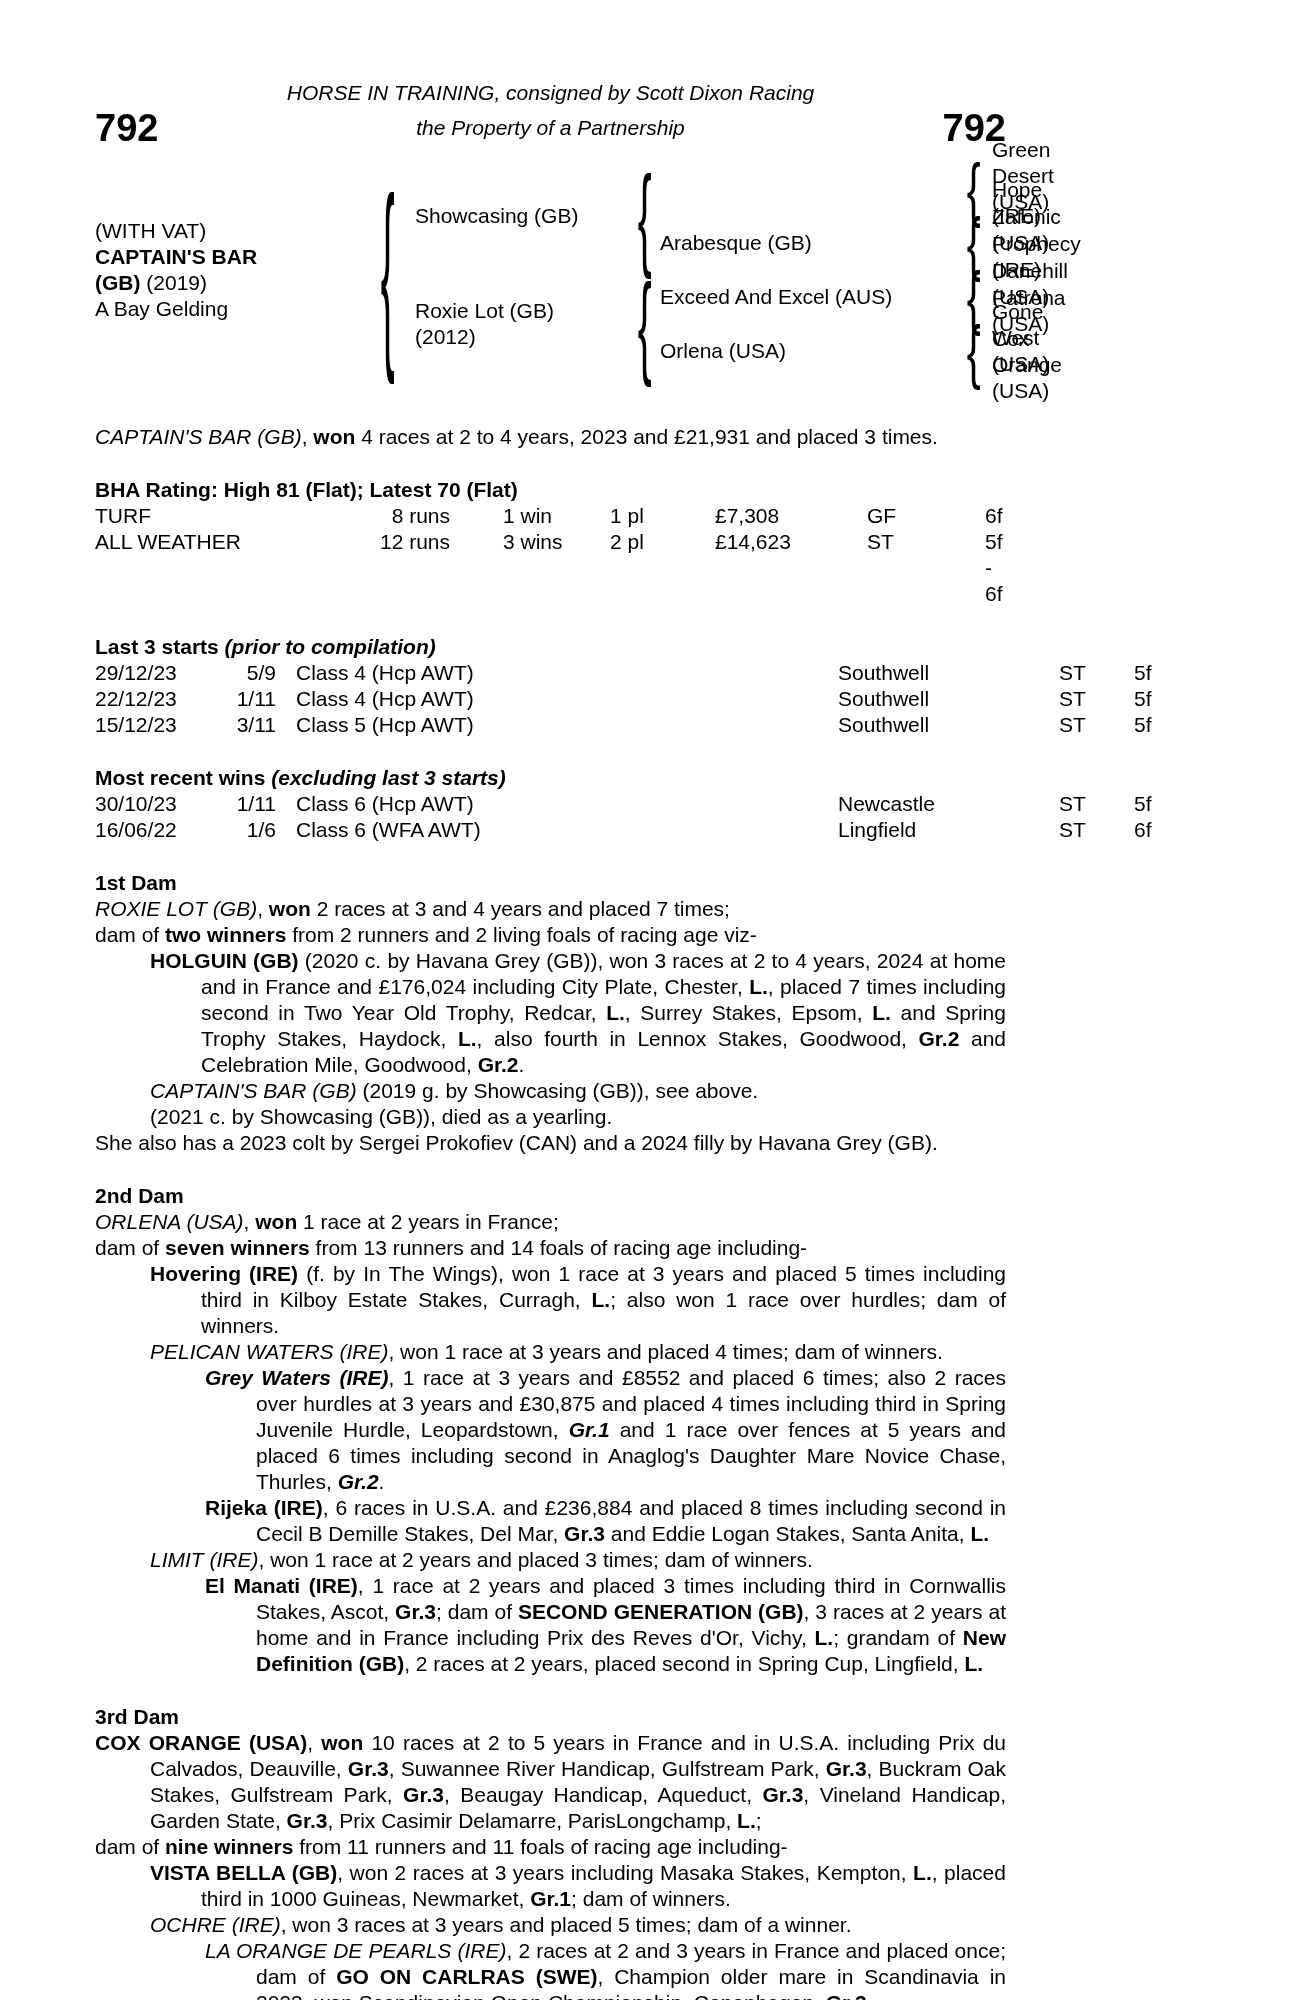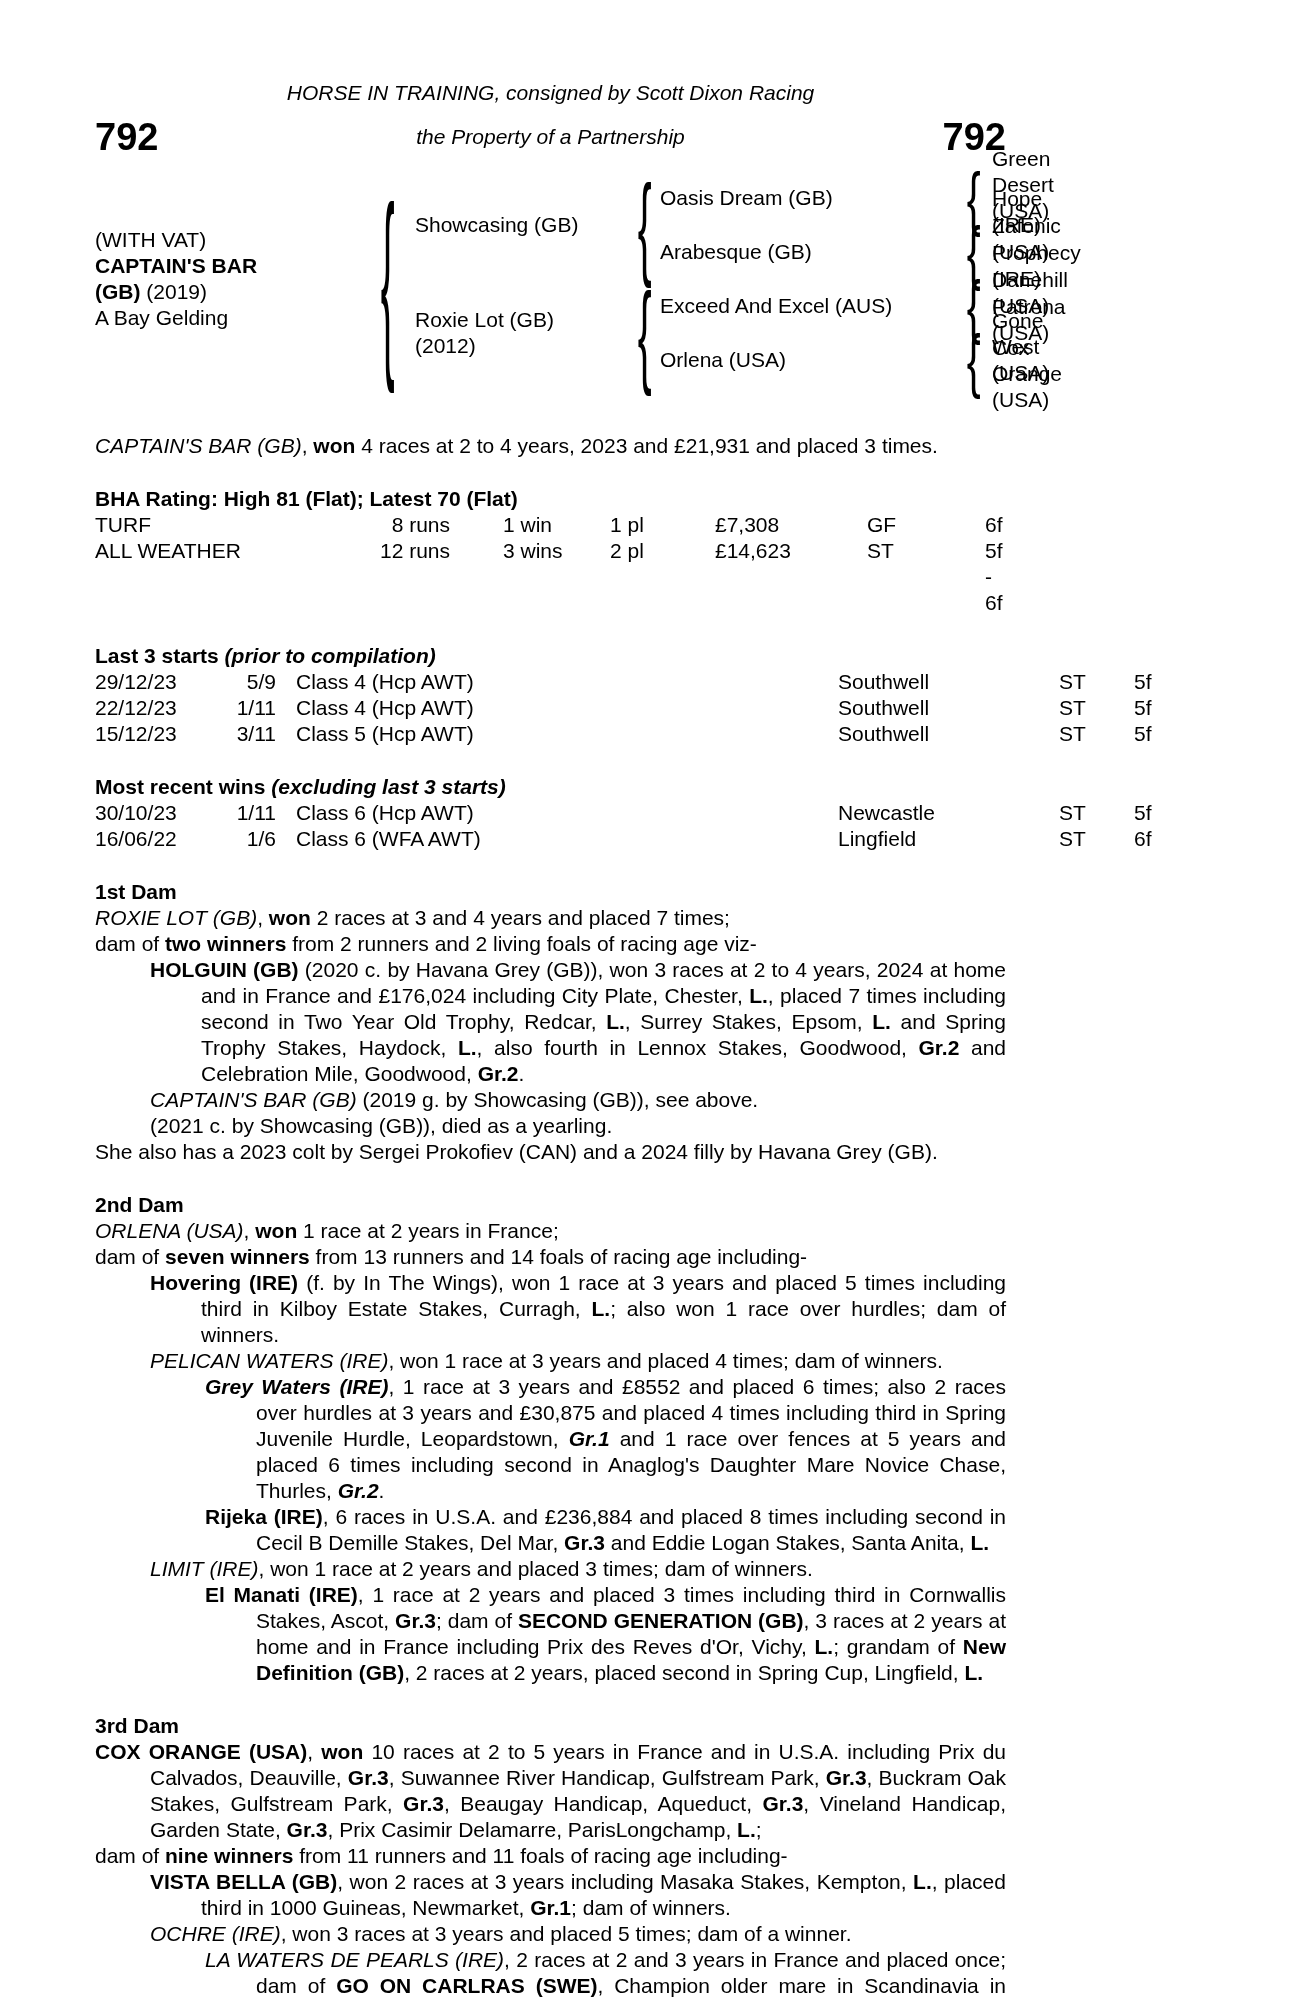--- a/index.html
+++ b/index.html
@@ -22,21 +22,21 @@
 
   
   .consignor-line {
     text-align: center;
     font-style: italic;
     font-size: 21px;
   }
   .lot-row {
     display: flex;
     align-items: center;
-    margin-top: 11px;
+    margin-top: 2px;
   }
   .lot-number {
     font-size: 38px;
     font-weight: bold;
     line-height: 40px;
     width: 120px;
   }
   .lot-number.right { text-align: right; }
   .property-line {
     font-style: italic;
@@ -159,21 +159,20 @@
       </div>
     </div>
 
     <div class="brace brace-m1">
         <span>{</span>
       </div>
     <div class="brace brace-m2">
         <span>{</span>
       </div>
 
-    <div class="ped-cell ped-g2a">Oasis Dream (GB)</div>
     <div class="ped-cell ped-g2b">Arabesque (GB)</div>
     <div class="ped-cell ped-g2c">Exceed And Excel (AUS)</div>
     <div class="ped-cell ped-g2d">Orlena (USA)</div>
 
     <div class="brace brace-s bs1">
         <span>{</span>
       </div>
     <div class="brace brace-s bs2">
         <span>{</span>
       </div>
@@ -292,17 +291,17 @@
         <p class="para l2"><span class="s-b">Rijeka (IRE)</span><span class="s-r">, 6 races in U.S.A. and £236,884 and placed 8 times including second in Cecil B Demille Stakes, Del Mar, </span><span class="s-b">Gr.3</span><span class="s-r"> and Eddie Logan Stakes, Santa Anita, </span><span class="s-b">L.</span></p>
         <p class="para l1"><span class="s-i">LIMIT (IRE)</span><span class="s-r">, won 1 race at 2 years and placed 3 times; dam of winners.</span></p>
         <p class="para l2"><span class="s-b">El Manati (IRE)</span><span class="s-r">, 1 race at 2 years and placed 3 times including third in Cornwallis Stakes, Ascot, </span><span class="s-b">Gr.3</span><span class="s-r">; dam of </span><span class="s-b">SECOND GENERATION (GB)</span><span class="s-r">, 3 races at 2 years at home and in France including Prix des Reves d'Or, Vichy, </span><span class="s-b">L.</span><span class="s-r">; grandam of </span><span class="s-b">New Definition (GB)</span><span class="s-r">, 2 races at 2 years, placed second in Spring Cup, Lingfield, </span><span class="s-b">L.</span></p>
       </section>
       <section class="dam-section">
         <h3 class="dam-title">3rd Dam</h3>
         <p class="para l0"><span class="s-b">COX ORANGE (USA)</span><span class="s-r">, </span><span class="s-b">won</span><span class="s-r"> 10 races at 2 to 5 years in France and in U.S.A. including Prix du Calvados, Deauville, </span><span class="s-b">Gr.3</span><span class="s-r">, Suwannee River Handicap, Gulfstream Park, </span><span class="s-b">Gr.3</span><span class="s-r">, Buckram Oak Stakes, Gulfstream Park, </span><span class="s-b">Gr.3</span><span class="s-r">, Beaugay Handicap, Aqueduct, </span><span class="s-b">Gr.3</span><span class="s-r">, Vineland Handicap, Garden State, </span><span class="s-b">Gr.3</span><span class="s-r">, Prix Casimir Delamarre, ParisLongchamp, </span><span class="s-b">L.</span><span class="s-r">;</span></p>
         <p class="para l0"><span class="s-r">dam of </span><span class="s-b">nine winners</span><span class="s-r"> from 11 runners and 11 foals of racing age including-</span></p>
         <p class="para l1"><span class="s-b">VISTA BELLA (GB)</span><span class="s-r">, won 2 races at 3 years including Masaka Stakes, Kempton, </span><span class="s-b">L.</span><span class="s-r">, placed third in 1000 Guineas, Newmarket, </span><span class="s-b">Gr.1</span><span class="s-r">; dam of winners.</span></p>
         <p class="para l1"><span class="s-i">OCHRE (IRE)</span><span class="s-r">, won 3 races at 3 years and placed 5 times; dam of a winner.</span></p>
-        <p class="para l2"><span class="s-i">LA WATERS DE PEARLS (IRE)</span><span class="s-r">, 2 races at 2 and 3 years in France and placed once; dam of </span><span class="s-b">GO ON CARLRAS (SWE)</span><span class="s-r">, Champion older mare in Scandinavia in 2023, won Scandinavian Open Championship, Copenhagen, </span><span class="s-b">Gr.3</span><span class="s-r">.</span></p>
+        <p class="para l2"><span class="s-i">LA ORANGE DE PEARLS (IRE)</span><span class="s-r">, 2 races at 2 and 3 years in France and placed once; dam of </span><span class="s-b">GO ON CARLRAS (SWE)</span><span class="s-r">, Champion older mare in Scandinavia in 2023, won Scandinavian Open Championship, Copenhagen, </span><span class="s-b">Gr.3</span><span class="s-r">.</span></p>
       </section>
     </div>
 
 </div>
 
 </body></html>

